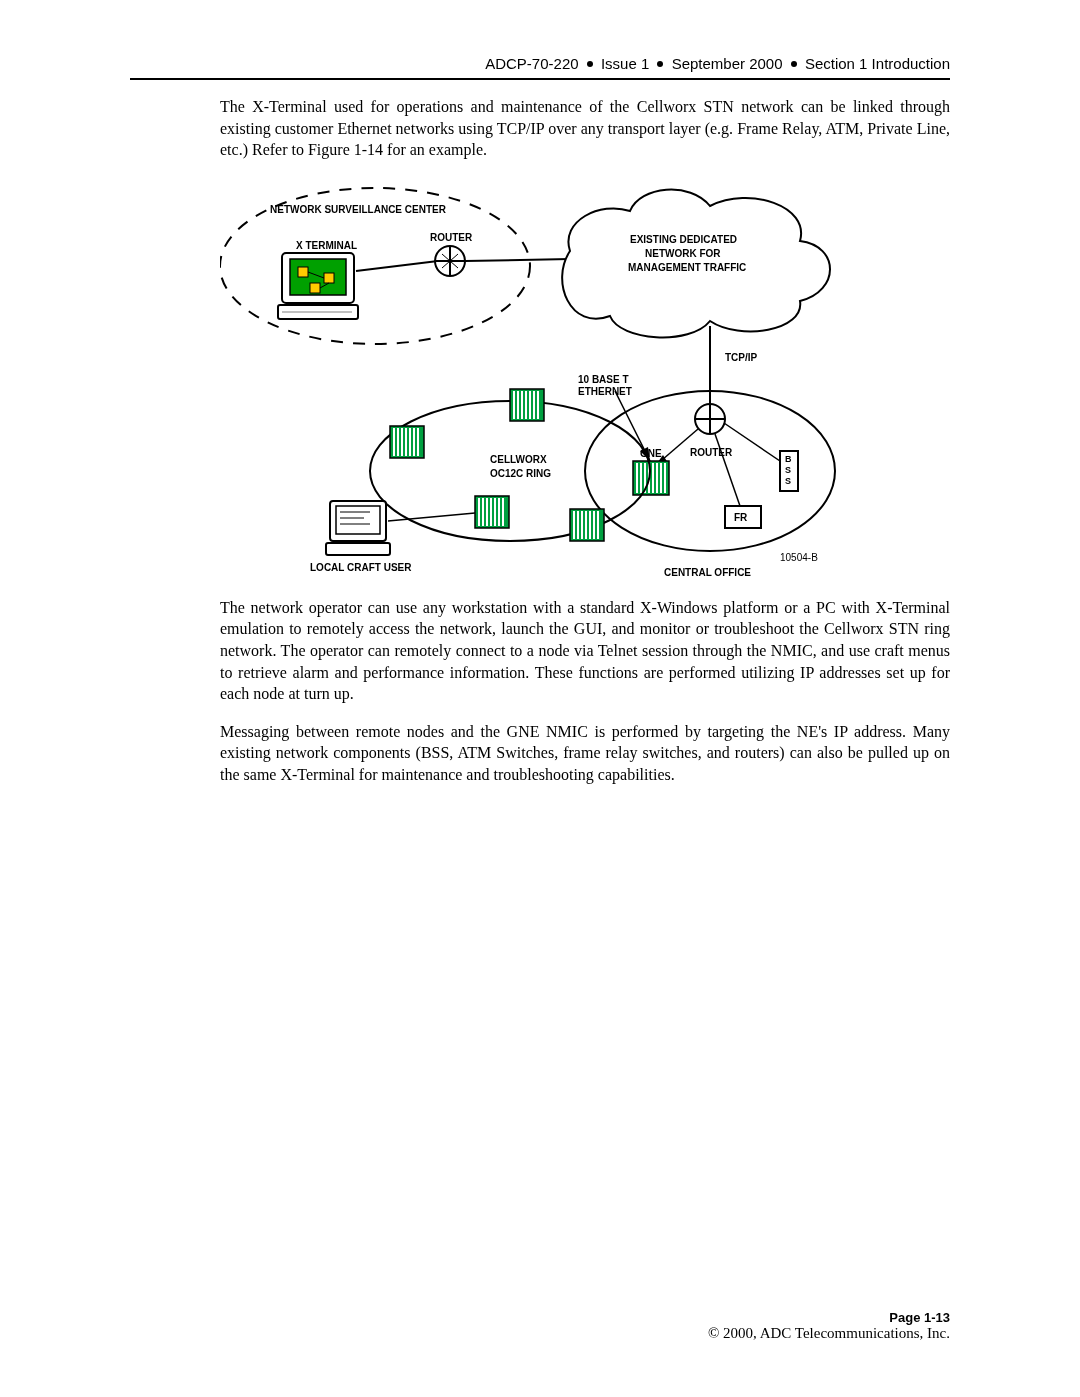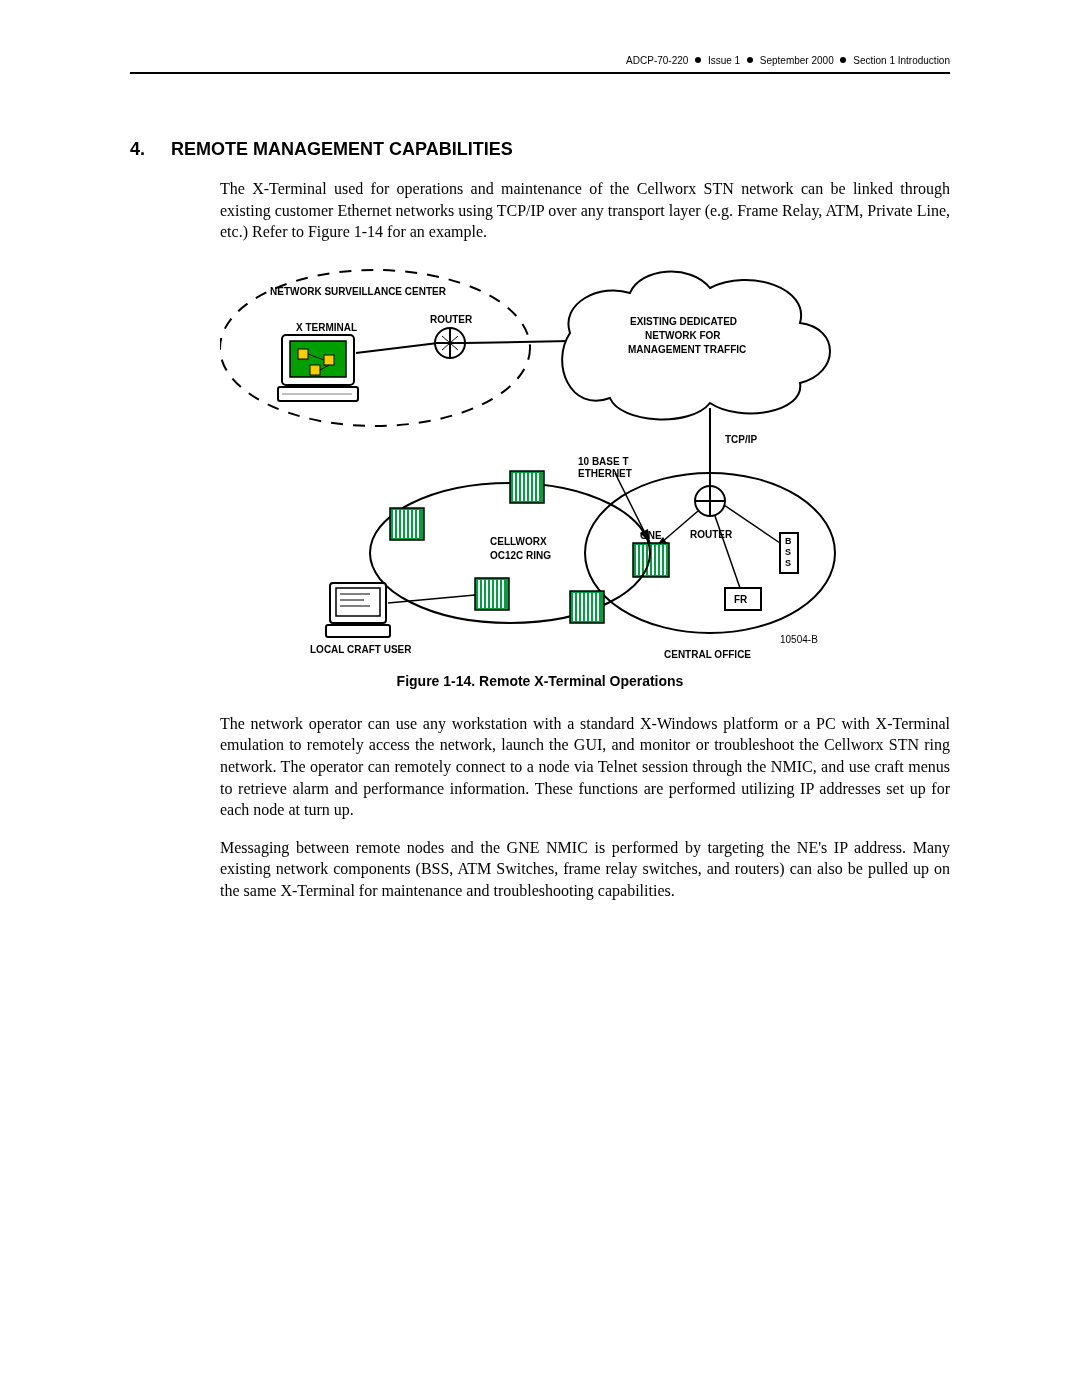--- a/index.html
+++ b/index.html
@@ -11,21 +11,21 @@
   }
   .page {
     width: 1080px;
     height: 1397px;
     position: relative;
     box-sizing: border-box;
     padding: 55px 130px 60px 130px;
   }
   .header-line {
     font-family: Arial, Helvetica, sans-serif;
-    font-size: 10px;
+    font-size: 15px;
     text-align: right;
     padding-bottom: 6px;
     border-bottom: 2px solid #000;
   }
   .bullet {
     display: inline-block;
     width: 6px; height: 6px;
     background: #000;
     border-radius: 50%;
     vertical-align: middle;
@@ -87,24 +87,20 @@
   <div class="header-line">
     <span>ADCP-70-220</span>
     <span class="bullet"></span>
     <span>Issue 1</span>
     <span class="bullet"></span>
     <span>September 2000</span>
     <span class="bullet"></span>
     <span>Section 1 Introduction</span>
   </div>
 
-  <div class="section-heading">
-    <span class="num">4.</span>
-    <span>REMOTE MANAGEMENT CAPABILITIES</span>
-  </div>
 
   <p class="body-text">The X-Terminal used for operations and maintenance of the Cellworx STN network can be linked through existing customer Ethernet networks using TCP/IP over any transport layer (e.g. Frame Relay, ATM, Private Line, etc.) Refer to Figure 1-14 for an example.</p>
 
   <div class="figure-wrap">
     <svg viewBox="0 0 640 400" width="640" height="400">
 
       <ellipse cx="155" cy="85" rx="155" ry="78" fill="none" stroke="#000" stroke-width="2" stroke-dasharray="12 10"></ellipse>
 
       <text x="50" y="32" font-family="Arial" font-size="10" font-weight="bold">NETWORK SURVEILLANCE CENTER</text>
 
@@ -249,19 +245,22 @@
         <line x1="120" y1="343" x2="150" y2="343" stroke="#000"></line>
         <rect x="106" y="362" width="64" height="12" rx="2" fill="#fff" stroke="#000" stroke-width="2"></rect>
       </g>
       <text x="90" y="390" font-family="Arial" font-size="10" font-weight="bold">LOCAL CRAFT USER</text>
       <line x1="168" y1="340" x2="255" y2="332" stroke="#000" stroke-width="1.5"></line>
 
       <text x="560" y="380" font-family="Arial" font-size="10">10504-B</text>
     </svg>
   </div>
 
-  <div class="fig-caption">Figure 1-14. Remote X-Terminal Operations</div>
 
   <p class="body-text">The network operator can use any workstation with a standard X-Windows platform or a PC with X-Terminal emulation to remotely access the network, launch the GUI, and monitor or troubleshoot the Cellworx STN ring network. The operator can remotely connect to a node via Telnet session through the NMIC, and use craft menus to retrieve alarm and performance information. These functions are performed utilizing IP addresses set up for each node at turn up.</p>
   <p class="body-text">Messaging between remote nodes and the GNE NMIC is performed by targeting the NE's IP address. Many existing network components (BSS, ATM Switches, frame relay switches, and routers) can also be pulled up on the same X-Terminal for maintenance and troubleshooting capabilities.</p>
 
+  <div class="footer">
+    <div class="pn">Page 1-13</div>
+    <div class="copy">© 2000, ADC Telecommunications, Inc.</div>
+  </div>
 
 </div>
 
 </body></html>

